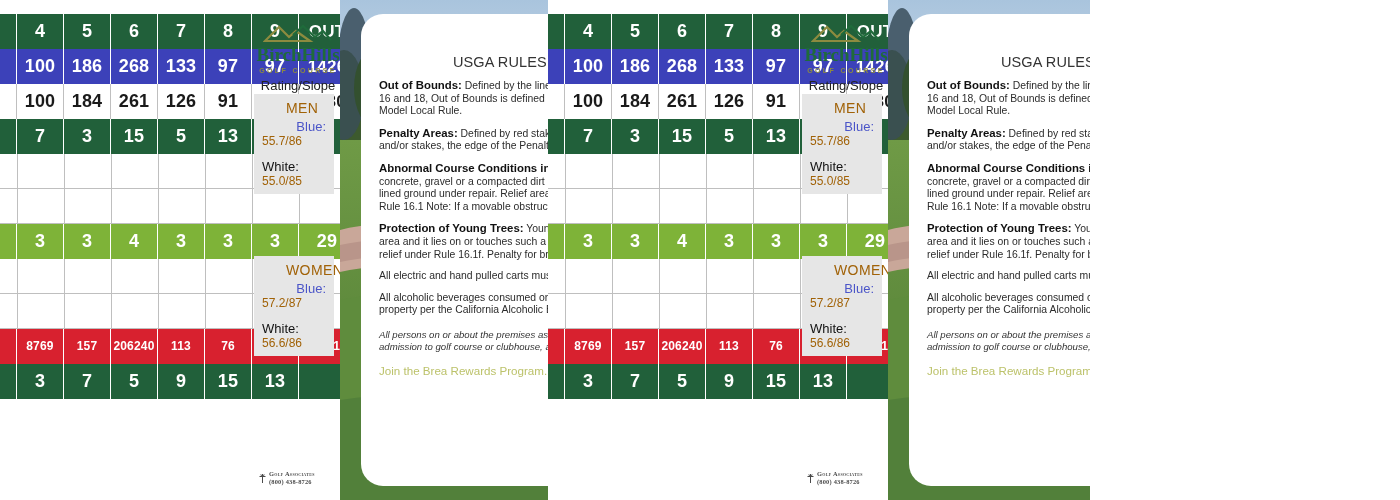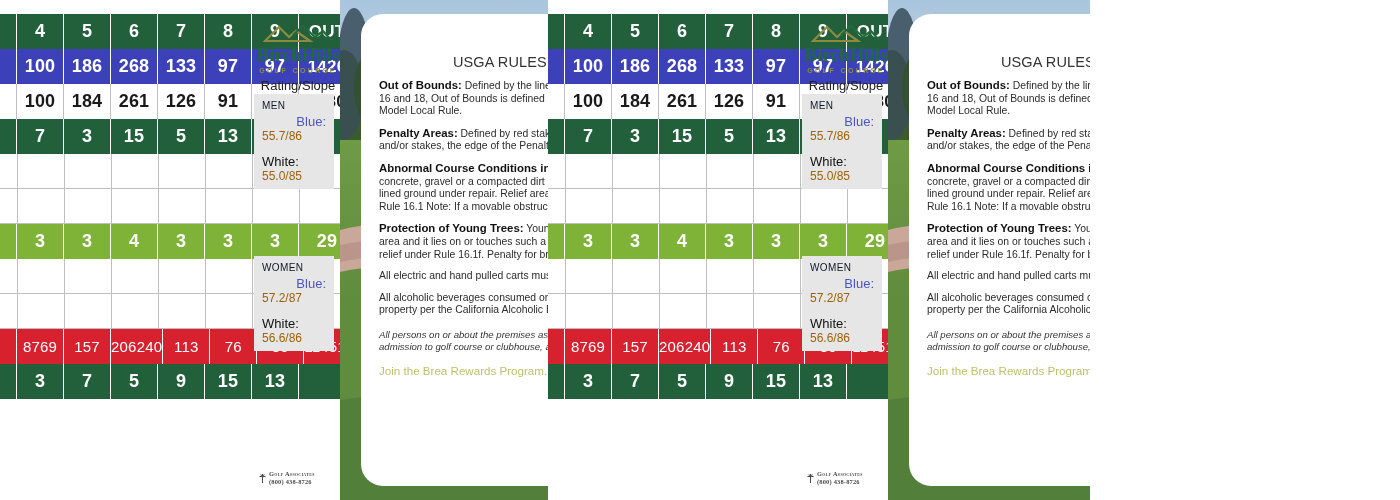--- a/index.html
+++ b/index.html
@@ -23,33 +23,33 @@
   }
   .cell.last { flex:0 0 56px; border-right:none; }
   .r-hdr  .cell { background:#21603a; color:#fff; }
   .r-blue .cell { background:#3c41b9; color:#fff; }
   .r-white .cell{ background:#ffffff; color:#1a1a1a; border-right:1px solid #bfbfbf; }
   .r-grn  .cell { background:#21603a; color:#fff; }
   .r-empty .cell{ background:#ffffff; color:#1a1a1a; border:1px solid #bfbfbf; border-top:none; border-right:none; }
   .r-empty .cell:last-child{ border-right:1px solid #bfbfbf; }
   .r-lime .cell { background:#7eb338; color:#fff; }
   .r-red  .cell { background:#d8212f; color:#fff; font-size:15px; }
-  .cell small { display:block; font-size:15px; font-weight:400; }
+  .cell small { display:block; font-size:12px; font-weight:700; }
   .r-hdr .cell.out, .r-blue .cell.out, .r-white .cell.out, .r-red .cell.out { font-size:17px; }
 
   
   .brand { position:absolute; left:256px; top:22px; width:84px; text-align:center; }
   .brand svg { display:block; margin:0 auto; }
   .brand .bname { font-family:"Liberation Serif", serif; font-weight:700;
                   font-size:19px; color:#1f6b3b; line-height:1; margin-top:1px; }
   .brand .bsub { font-size:7px; letter-spacing:2.4px; color:#8d8b3f; margin-top:3px; font-weight:700; }
   .rslope { position:absolute; left:256px; top:78px; width:84px; text-align:center;
             font-size:13px; color:#222; }
   .tee-box { position:absolute; left:254px; width:80px; background:#e6e6e6; padding:6px 8px; }
-  .tee-box .tt { font-size:10px; color:#0f172a; letter-spacing:.4px; }
+  .tee-box .tt { font-size:14px; color:#a16207; letter-spacing:.4px;margin-left:24px; }
   .tee-box .lbl-blue { font-size:13px; color:#4b55c8; margin-top:3px;text-align:right; }
   .tee-box .lbl-white { font-size:13px; color:#111; margin-top:11px; }
   .tee-box .val { font-size:12px; color:#a16207; }
   #men { top:94px; }
   #women { top:256px; }
 
   .ga { position:absolute; left:258px; top:470px; width:80px; font-size:5.5px;
         color:#4a4a4a; line-height:1.25; letter-spacing:.2px; }
   .ga .ga-row { display:flex; align-items:center; gap:2px; }
   .ga .ga-txt b { font-variant:small-caps; font-family:"Liberation Serif", serif; font-size:6.4px; letter-spacing:.3px;}

